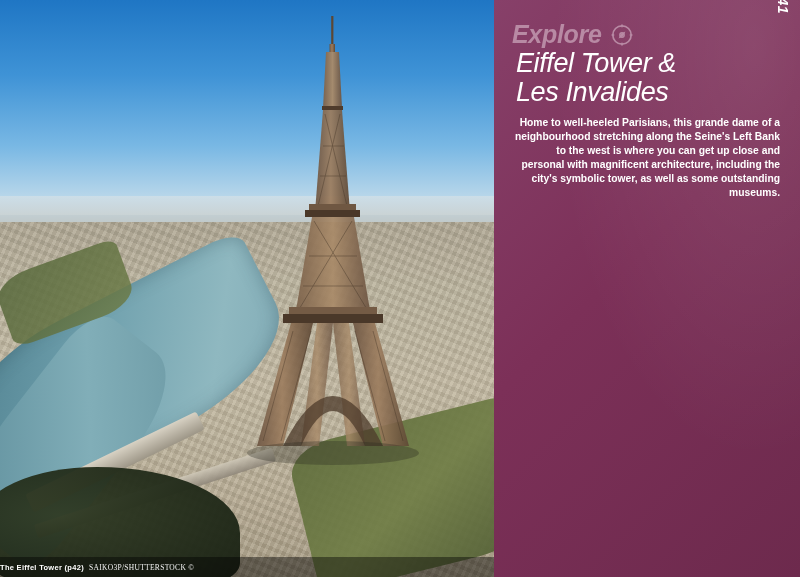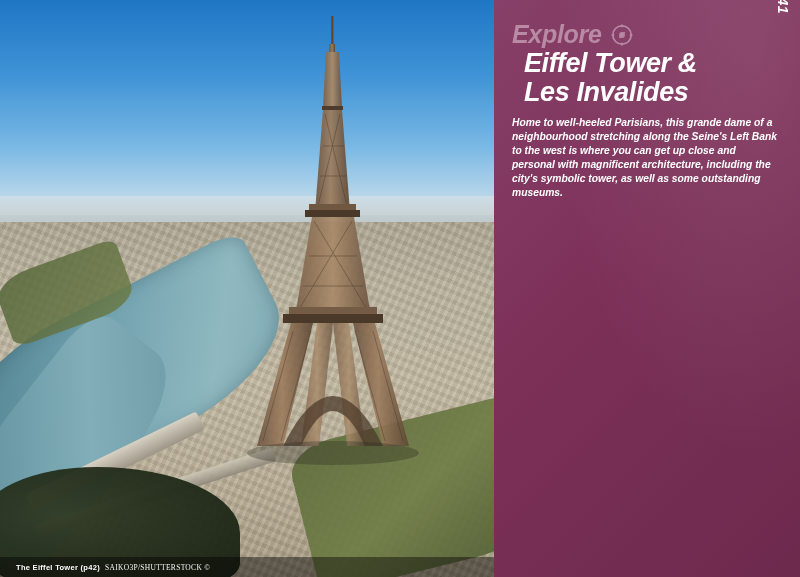--- a/index.html
+++ b/index.html
@@ -114,21 +114,21 @@
     position: absolute;
     left: 0; bottom: 0;
     width: 494px;
     height: 20px;
     background: rgba(0,0,0,0.42);
     color: #fff;
     font-size: 7.5px;
     letter-spacing: .3px;
     display: flex;
     align-items: center;
-    padding-left: 16px;
+    padding-left: 0;
     gap: 5px;
   }
   .credit-bar .c-title { font-weight: bold; }
   .credit-bar .c-src { opacity: .95; font-family: Liberation Serif, serif; }
 
   
   #panel {
     position: absolute;
     left: 494px; top: 0;
     width: 306px; height: 577px;
@@ -175,33 +175,33 @@
     line-height: 1;
   }
   .compass {
     width: 24px; height: 24px;
     flex: 0 0 auto;
   }
   .title {
     color: #ffffff;
     font-size: 27px;
     line-height: 1.07;
-    font-weight: bold;
+    font-weight: normal;
     font-style: italic;
     letter-spacing: -0.4px;
-    margin: 2px 0 9px 12px;
+    margin: 2px 0 9px 4px;
   }
   .intro {
     color: #ffffff;
     font-size: 10.3px;
     line-height: 1.37;
-    font-style: italic;
     font-weight: bold;
     margin: 0;
     width: 268px;
+    text-align: right;
   }
 </style>
 </head>
 <body>
 
 <div id="page">
 
   <div id="photo">
     <div class="ph-sky"></div>
     <div class="ph-haze"></div>

